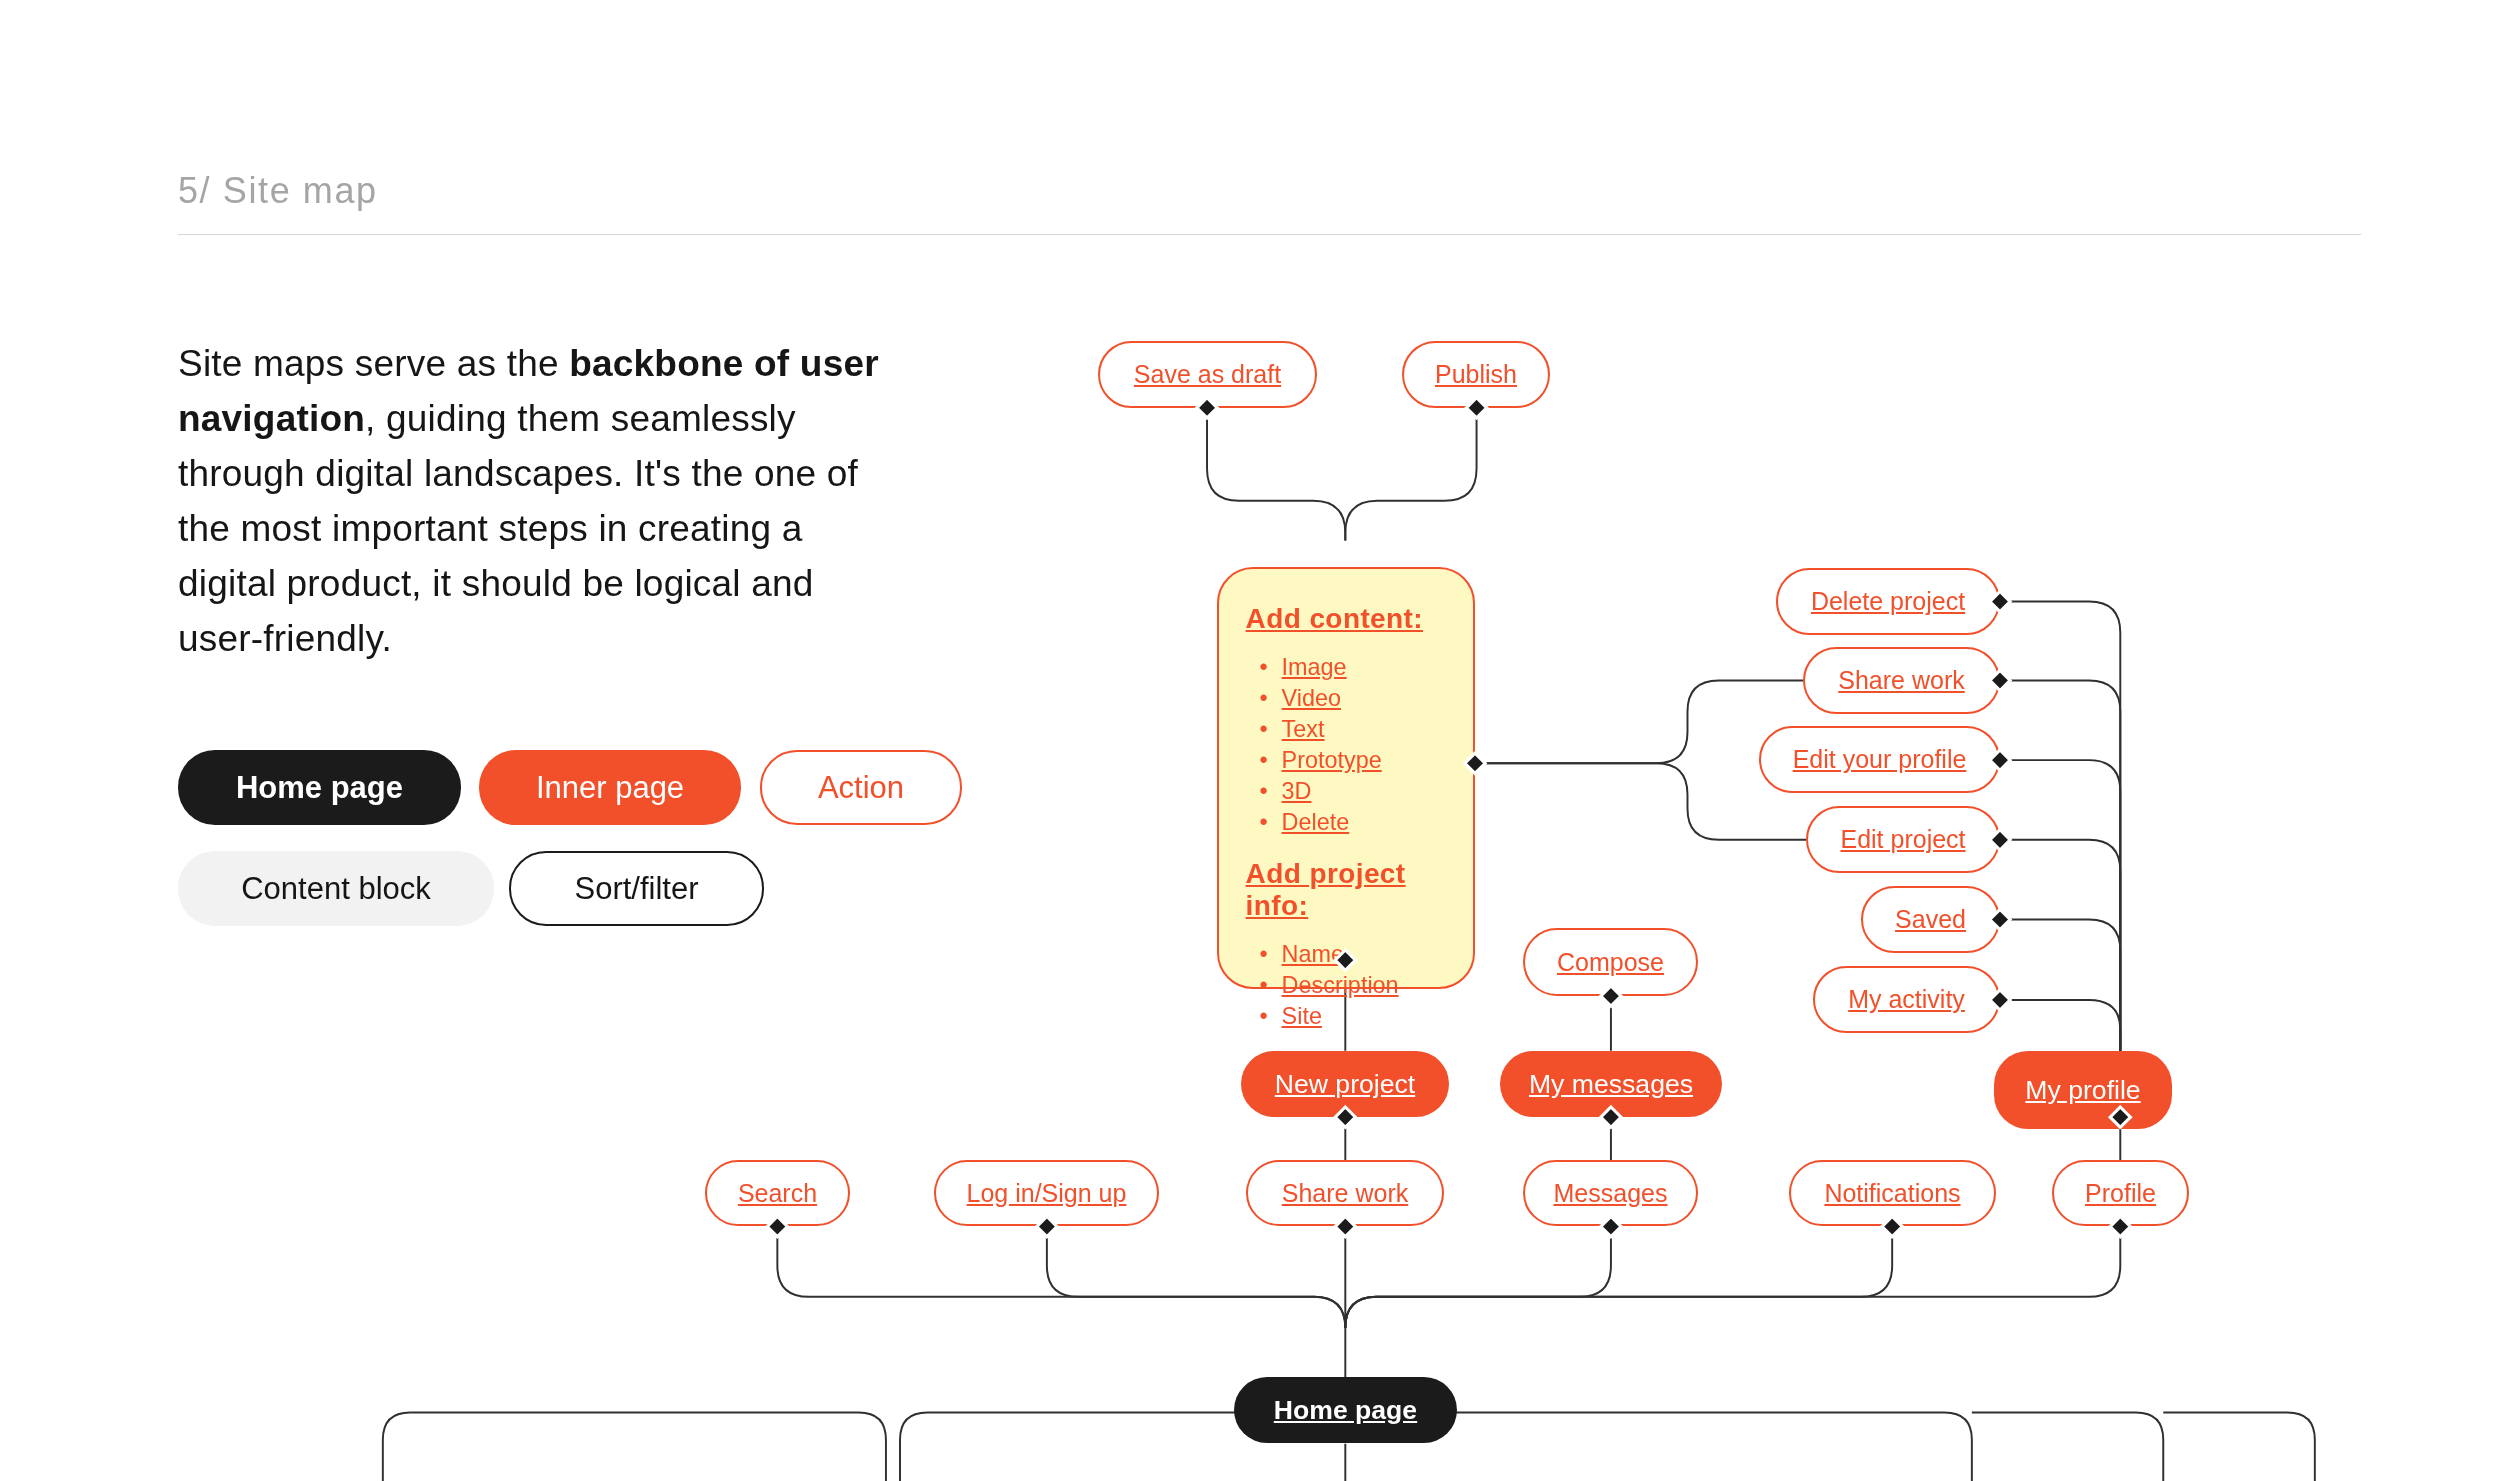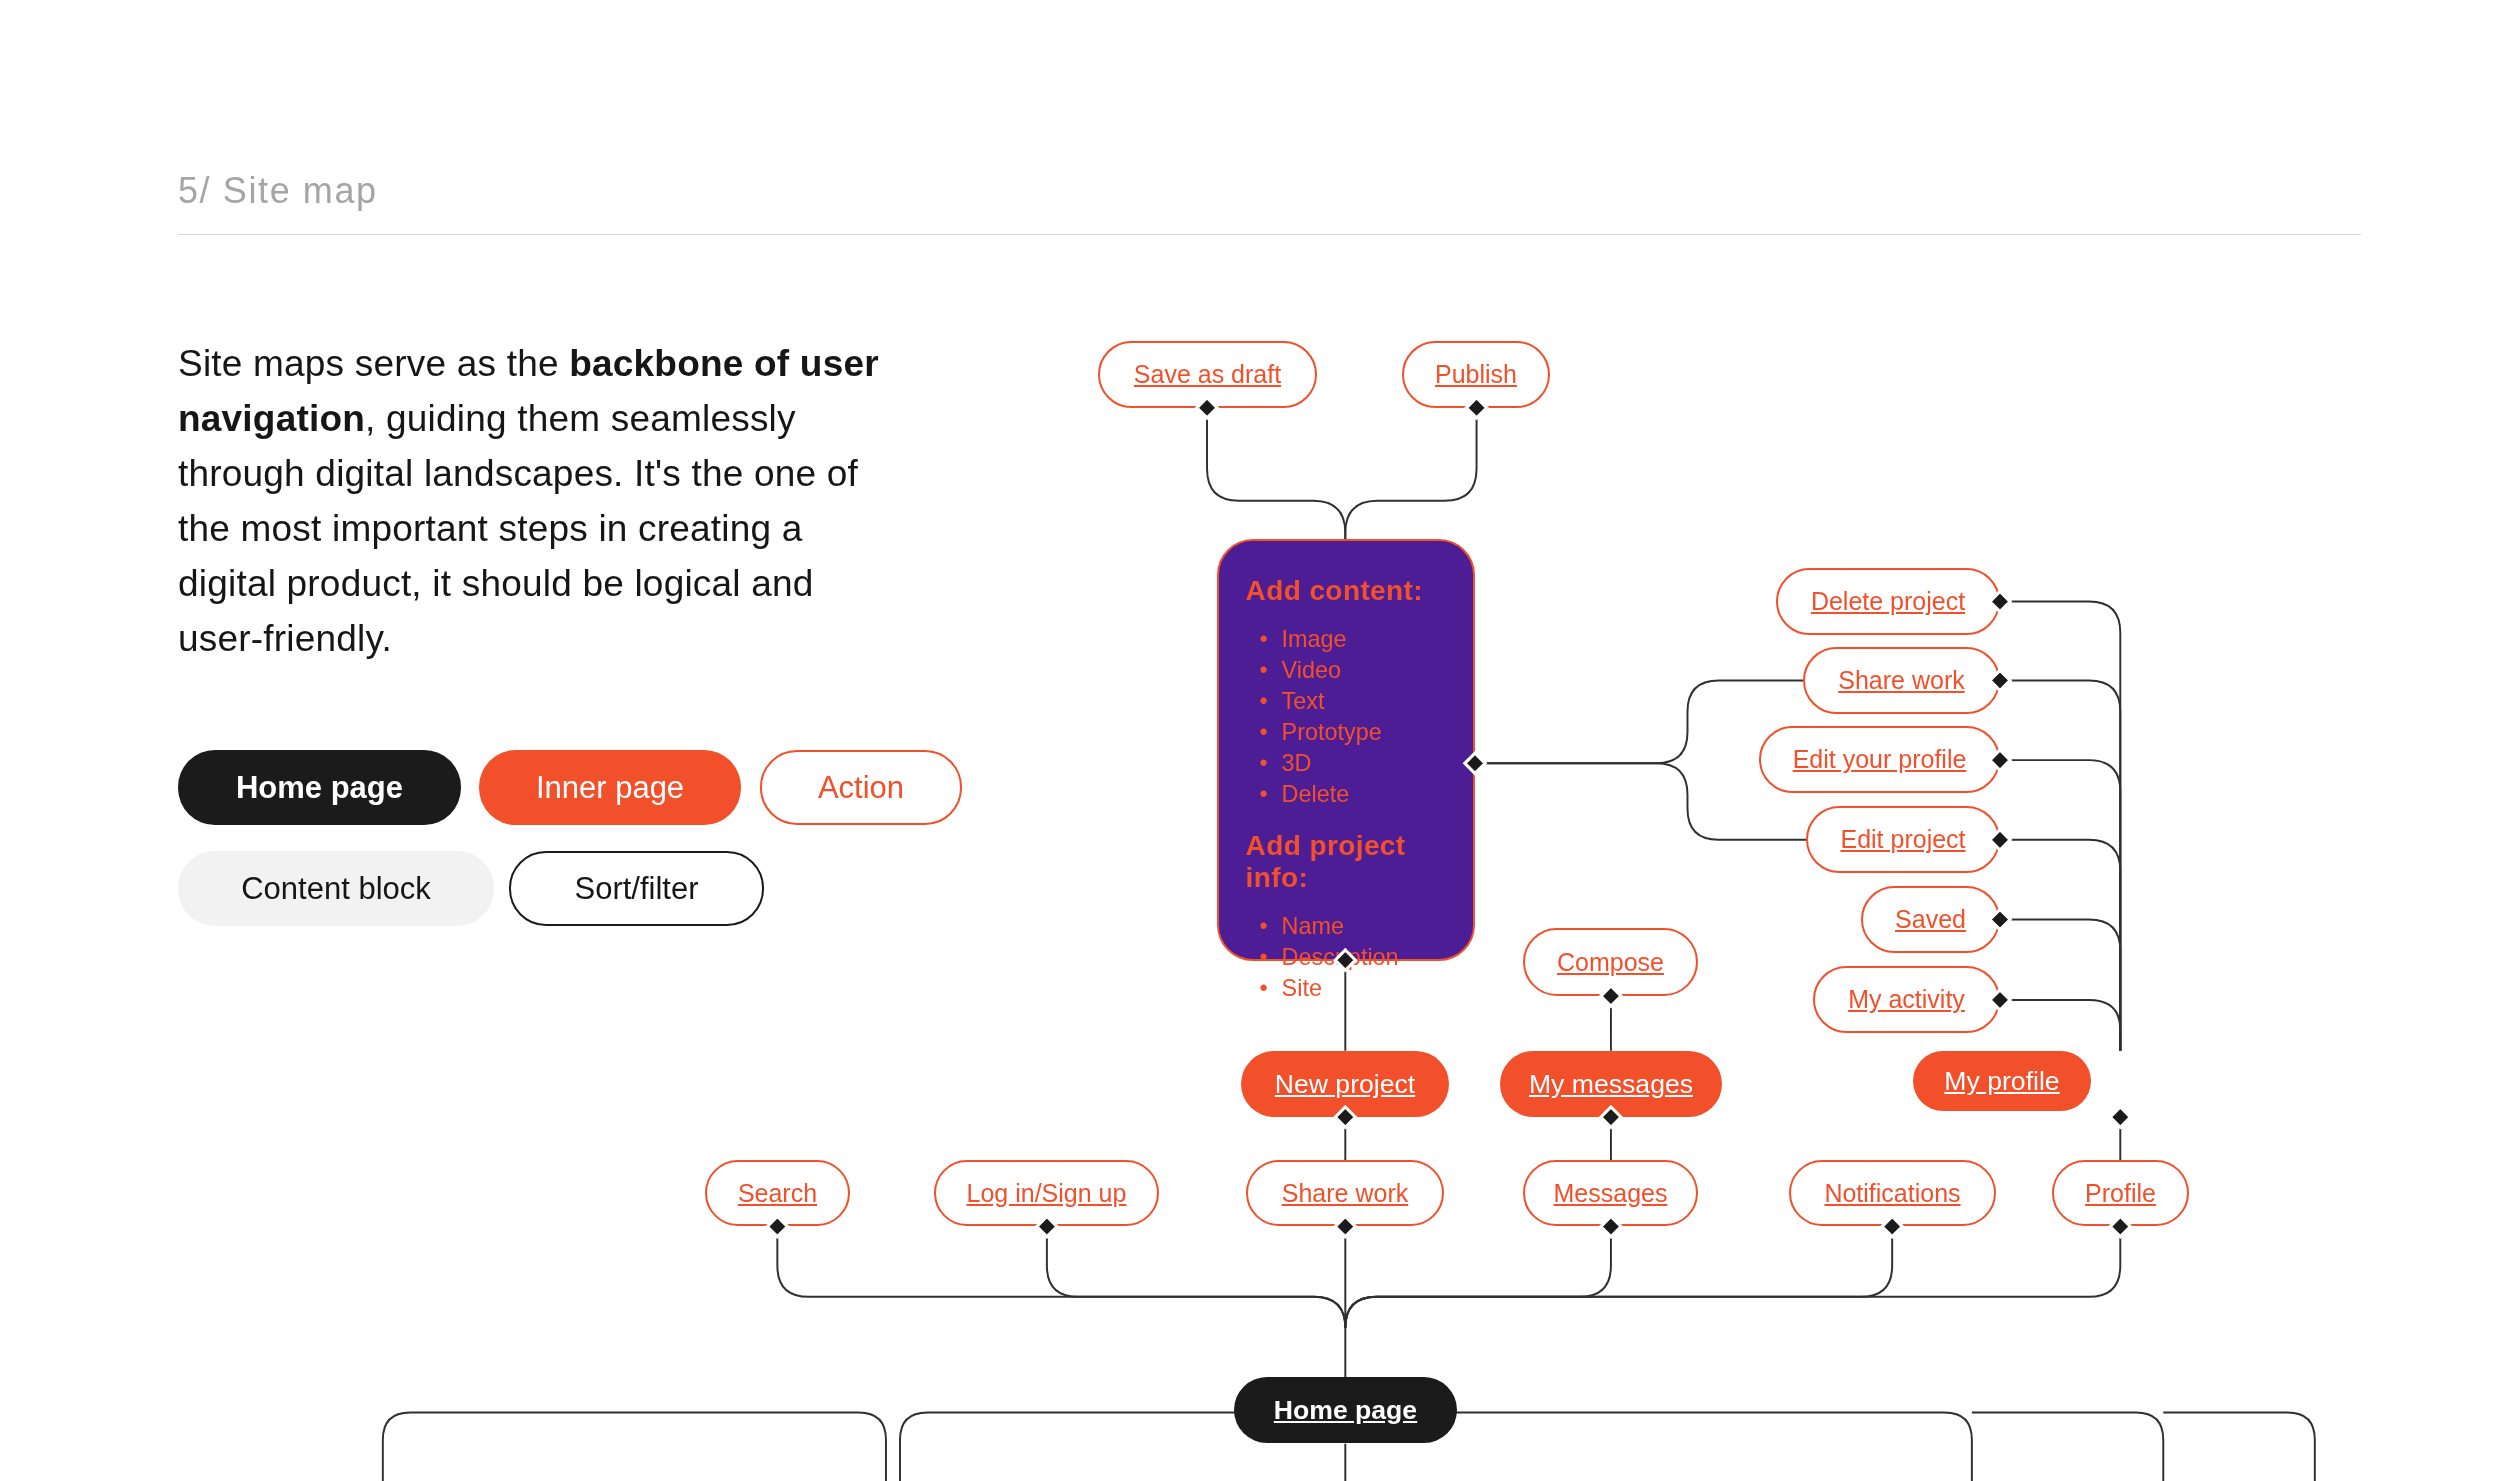--- a/index.html
+++ b/index.html
@@ -39,23 +39,23 @@
   #diamonds{z-index:3;}
 
   
   .node{position:absolute;z-index:2;display:flex;align-items:center;justify-content:center;
     border-radius:34px;font-size:25px;white-space:nowrap;background:#fff;text-decoration:underline;}
   .n-outline{border:2.3px solid var(--accent);color:var(--accent);}
   .n-fill{background:var(--accent);color:#fff;font-size:26.6px;}
   .n-dark{background:var(--pill-black);color:#fff;font-weight:700;font-size:26.6px;}
 
   
-  .content-box{position:absolute;z-index:2;left:1217px;top:539px;width:258px;height:422px;
-    border:2.3px solid var(--accent);border-radius:36px;background:#4c1d95;color:var(--accent);
-    padding:34px 0 0 26.6px;}
+  .content-box{position:absolute;z-index:2;left:1217px;top:567px;width:258px;height:422px;
+    border:2.3px solid var(--accent);border-radius:36px;background:#fef9c3;color:var(--accent);
+    padding:34px 0 0 26.6px;text-decoration:underline;}
   .content-box h3{font-size:28px;font-weight:700;letter-spacing:0.4px;margin-bottom:17px;}
   .content-box h3.second{margin-top:20.3px;}
   .content-box ul{list-style:none;}
   .content-box li{position:relative;font-size:23.4px;line-height:31px;padding-left:36px;}
   .content-box li::before{content:"•";position:absolute;left:14px;top:0;font-size:23.4px;}
 </style>
 </head>
 <body>
 
 <div id="canvas">
@@ -142,21 +142,21 @@
   <div class="node n-outline" style="left:1803px;top:647px;width:197px;height:67px;">Share work</div>
   <div class="node n-outline" style="left:1759px;top:726px;width:241px;height:67px;">Edit your profile</div>
   <div class="node n-outline" style="left:1806px;top:806px;width:194px;height:67px;">Edit project</div>
   <div class="node n-outline" style="left:1861px;top:886px;width:139px;height:67px;">Saved</div>
   <div class="node n-outline" style="left:1813px;top:966px;width:187px;height:67px;">My activity</div>
 
   <div class="node n-outline" style="left:1523px;top:928px;width:175px;height:68px;">Compose</div>
 
   <div class="node n-fill" style="left:1241px;top:1051px;width:208px;height:66px;text-align:center;">New project</div>
   <div class="node n-fill" style="left:1500px;top:1051px;width:222px;height:66px;">My messages</div>
-  <div class="node n-fill" style="left:1913px;top:1051px;width:178px;height:60px;">My profile</div>
+  <div class="node n-fill" style="left:1994px;top:1051px;width:178px;height:78px;">My profile</div>
 
   <div class="node n-outline" style="left:705px;top:1160px;width:145px;height:66px;">Search</div>
   <div class="node n-outline" style="left:934px;top:1160px;width:225px;height:66px;">Log in/Sign up</div>
   <div class="node n-outline" style="left:1246px;top:1160px;width:198px;height:66px;">Share work</div>
   <div class="node n-outline" style="left:1523px;top:1160px;width:175px;height:66px;">Messages</div>
   <div class="node n-outline" style="left:1789px;top:1160px;width:207px;height:66px;">Notifications</div>
   <div class="node n-outline" style="left:2052px;top:1160px;width:137px;height:66px;">Profile</div>
 
   <div class="node n-dark" style="left:1234px;top:1377px;width:223px;height:66px;">Home page</div>
 

